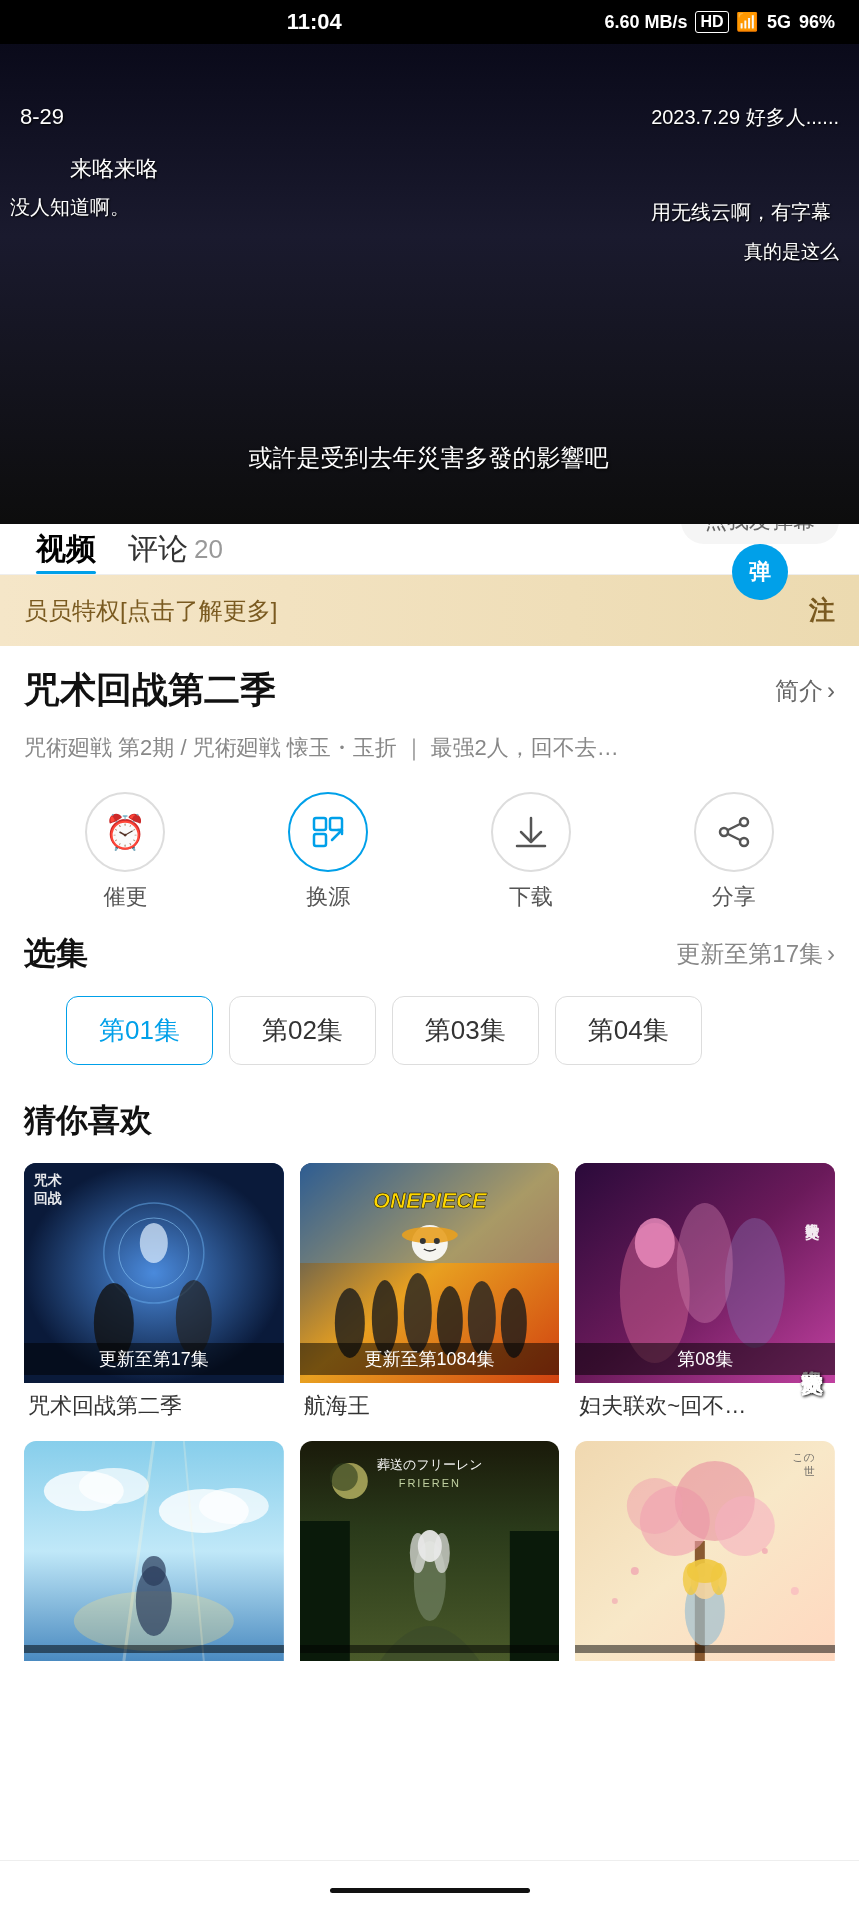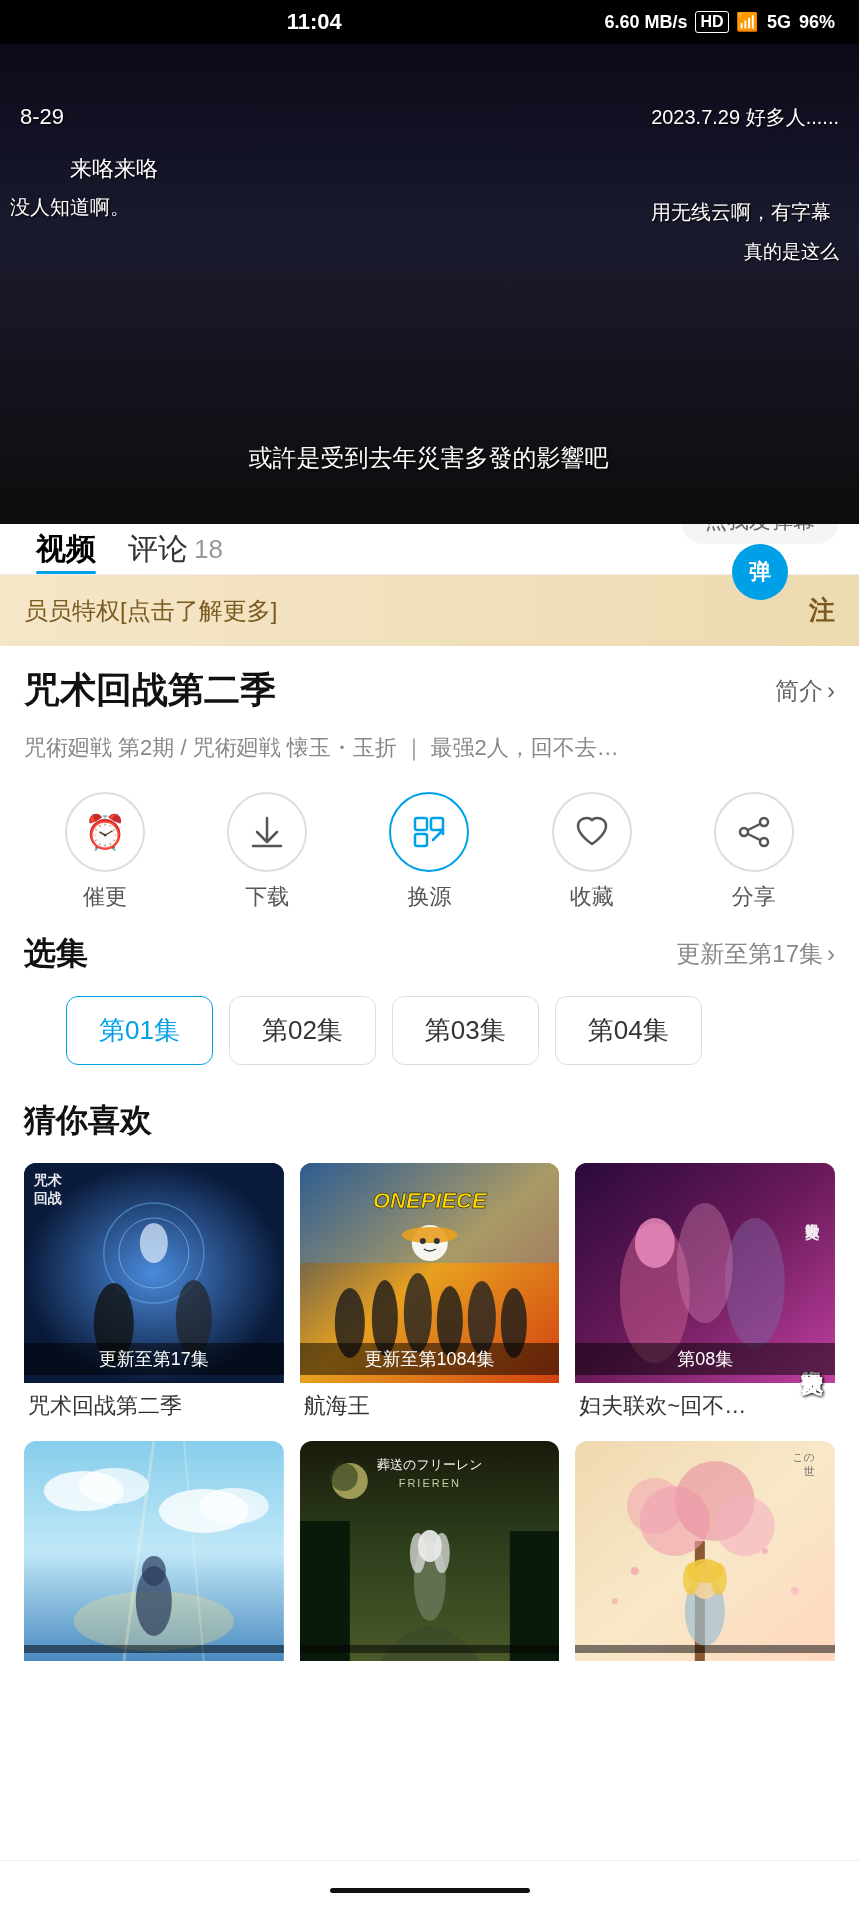--- a/index.html
+++ b/index.html
@@ -367,21 +367,21 @@
   </div>
   <div class="subtitle-bar">或許是受到去年災害多發的影響吧</div>
 </div>
 
 <div class="tab-bar">
   <div class="tab-item active">
     <span>视频</span>
   </div>
   <div class="tab-item">
     <span>评论</span>
-    <span class="tab-comment-count">18</span>
+    <span class="tab-comment-count">20</span>
   </div>
   <div class="tab-danmu-btn">
     <button class="danmu-send-btn">点我发弹幕</button>
     <div class="danmu-icon-btn">弹</div>
   </div>
 </div>
 
 <div class="member-banner">
   <span>员员特权[点击了解更多]</span>
   <span style="font-size:26px;color:#7a5a20;font-weight:600;">注</span>
@@ -396,50 +396,42 @@
       <span>›</span>
     </div>
   </div>
 
   <div class="tags-row">咒術廻戦 第2期 / 咒術廻戦 懐玉・玉折 ｜ 最强2人，回不去…</div>
 
   <div class="action-icons">
     <div class="action-item">
       <div class="action-icon-circle">⏰</div>
       <span class="action-label">催更</span>
-    </div>
-    <div class="action-item">
-      <div class="action-icon-circle">
-        <svg width="36" height="36" viewBox="0 0 36 36" fill="none">
-          <path d="M18 4 L18 26" stroke="#555" stroke-width="2.5" stroke-linecap="round"></path>
-          <path d="M8 18 L18 28 L28 18" stroke="#555" stroke-width="2.5" stroke-linecap="round" stroke-linejoin="round"></path>
-          <path d="M4 32 L32 32" stroke="#555" stroke-width="2.5" stroke-linecap="round"></path>
-        </svg>
-      </div>
-      <span class="action-label">下载</span>
     </div>
     <div class="action-item">
       <div class="action-icon-circle blue">
         <svg width="36" height="36" viewBox="0 0 36 36" fill="none">
           <rect x="4" y="4" width="12" height="12" rx="2" stroke="#00a0e9" stroke-width="2.5"></rect>
           <rect x="20" y="4" width="12" height="12" rx="2" stroke="#00a0e9" stroke-width="2.5"></rect>
           <rect x="4" y="20" width="12" height="12" rx="2" stroke="#00a0e9" stroke-width="2.5"></rect>
           <path d="M22 26 L32 16" stroke="#00a0e9" stroke-width="2.5" stroke-linecap="round"></path>
           <path d="M28 16 L32 16 L32 20" stroke="#00a0e9" stroke-width="2.5" stroke-linecap="round" stroke-linejoin="round"></path>
         </svg>
       </div>
       <span class="action-label">换源</span>
     </div>
     <div class="action-item">
       <div class="action-icon-circle">
         <svg width="36" height="36" viewBox="0 0 36 36" fill="none">
-          <path d="M18 30 C18 30 4 21 4 12 C4 7 8 4 13 4 C15.5 4 17.5 5.5 18 6 C18.5 5.5 20.5 4 23 4 C28 4 32 7 32 12 C32 21 18 30 18 30Z" stroke="#555" stroke-width="2.5" fill="none"></path>
-        </svg>
-      </div>
-      <span class="action-label">收藏</span>
+          <path d="M18 4 L18 26" stroke="#555" stroke-width="2.5" stroke-linecap="round"></path>
+          <path d="M8 18 L18 28 L28 18" stroke="#555" stroke-width="2.5" stroke-linecap="round" stroke-linejoin="round"></path>
+          <path d="M4 32 L32 32" stroke="#555" stroke-width="2.5" stroke-linecap="round"></path>
+        </svg>
+      </div>
+      <span class="action-label">下载</span>
     </div>
     <div class="action-item">
       <div class="action-icon-circle">
         <svg width="36" height="36" viewBox="0 0 36 36" fill="none">
           <path d="M28 8 L28 8" stroke="#555" stroke-width="2.5"></path>
           <circle cx="28" cy="8" r="4" stroke="#555" stroke-width="2.5"></circle>
           <circle cx="8" cy="18" r="4" stroke="#555" stroke-width="2.5"></circle>
           <circle cx="28" cy="28" r="4" stroke="#555" stroke-width="2.5"></circle>
           <line x1="12" y1="16" x2="24" y2="10" stroke="#555" stroke-width="2.5" stroke-linecap="round"></line>
           <line x1="12" y1="20" x2="24" y2="26" stroke="#555" stroke-width="2.5" stroke-linecap="round"></line>

